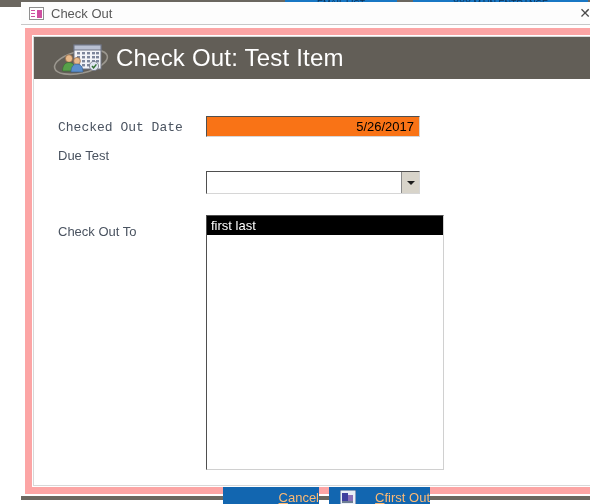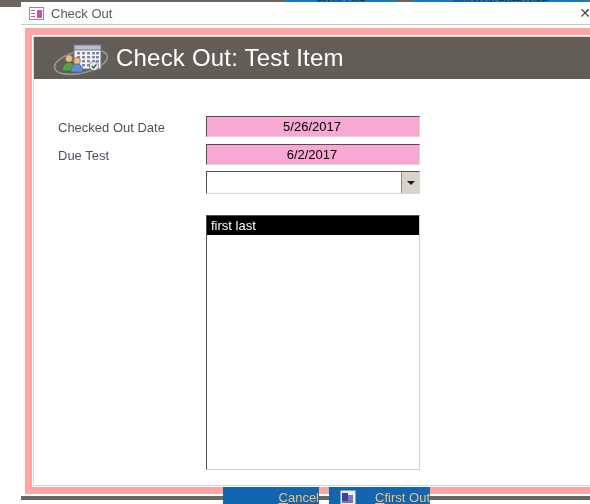--- a/index.html
+++ b/index.html
@@ -158,29 +158,29 @@
     position: absolute;
     font-size: 13px;
     color: #4a5360;
     line-height: 17px;
     white-space: nowrap;
   }
 
   
   .textbox {
     position: absolute;
-    background: #f9a8d4;
+    background: #f97316;
     box-sizing: border-box;
     border-top: 1px solid #4f4f4f;
     border-left: 1px solid #4f4f4f;
     border-right: 1px solid #d6d6d6;
     border-bottom: 1px solid #d6d6d6;
     font-size: 13px;
     color: #000000;
-    text-align: center;
+    text-align: right;
     line-height: 19px;
     padding: 0 5px 0 3px;
     overflow: hidden;
     white-space: nowrap;
   }
 
   
   .combobox {
     position: absolute;
     background: #ffffff;
@@ -327,34 +327,34 @@
               <ellipse cx="25" cy="20" rx="3.4" ry="3.6" fill="#e8b98a" stroke="#8a6240" stroke-width="0.7"></ellipse>
               <path d="M19 31 c0 -5.6 2.8 -7.9 6 -7.9 c3.2 0 6 2.3 6 7.9 z" fill="#5b8fcd" stroke="#3c6291" stroke-width="0.7"></path>
             </g>
           </svg>
         </div>
         <div id="form-header-title">Check Out: Test Item</div>
       </div>
 
       <div id="form-body">
 
-        <div class="field-label" style="left:24px; top:40px;">Checked Out Date</div>
+        <div class="field-label" style="left:24px; top:40px;font-family:Liberation Mono, monospace;">Checked Out Date</div>
         <div class="textbox" style="left:172px; top:37px; width:214px; height:21px;">5/26/2017</div>
 
         <div class="field-label" style="left:24px; top:68px;">Due Test</div>
-        <div class="textbox" style="left:172px; top:65px; width:214px; height:21px;">6/2/2017</div>
 
         <div class="combobox" style="left:172px; top:92px; width:214px; height:23px;">
           <div class="combo-value"></div>
           <div class="combo-arrow-button">
             <div class="arrow-glyph"></div>
           </div>
         </div>
 
-        <div id="listbox" style="left:172px; top:136px; width:214px; height:255px;">
+        <div class="field-label" style="left:24px; top:144px;">Check Out To</div>
+        <div id="listbox" style="left:172px; top:136px; width:238px; height:255px;">
           <div class="listbox-item selected">first last</div>
         </div>
 
         <div class="dialog-button" style="left:189px; top:408px; width:96px;">
           <span class="btn-inner accel">C</span><span class="btn-inner">ancel</span>
         </div>
 
         <div class="dialog-button" style="left:295px; top:408px; width:101px; padding-left:18px;">
           <span id="checkout-button-icon">
             <svg width="16" height="16" viewBox="0 0 16 16" xmlns="http://www.w3.org/2000/svg">

